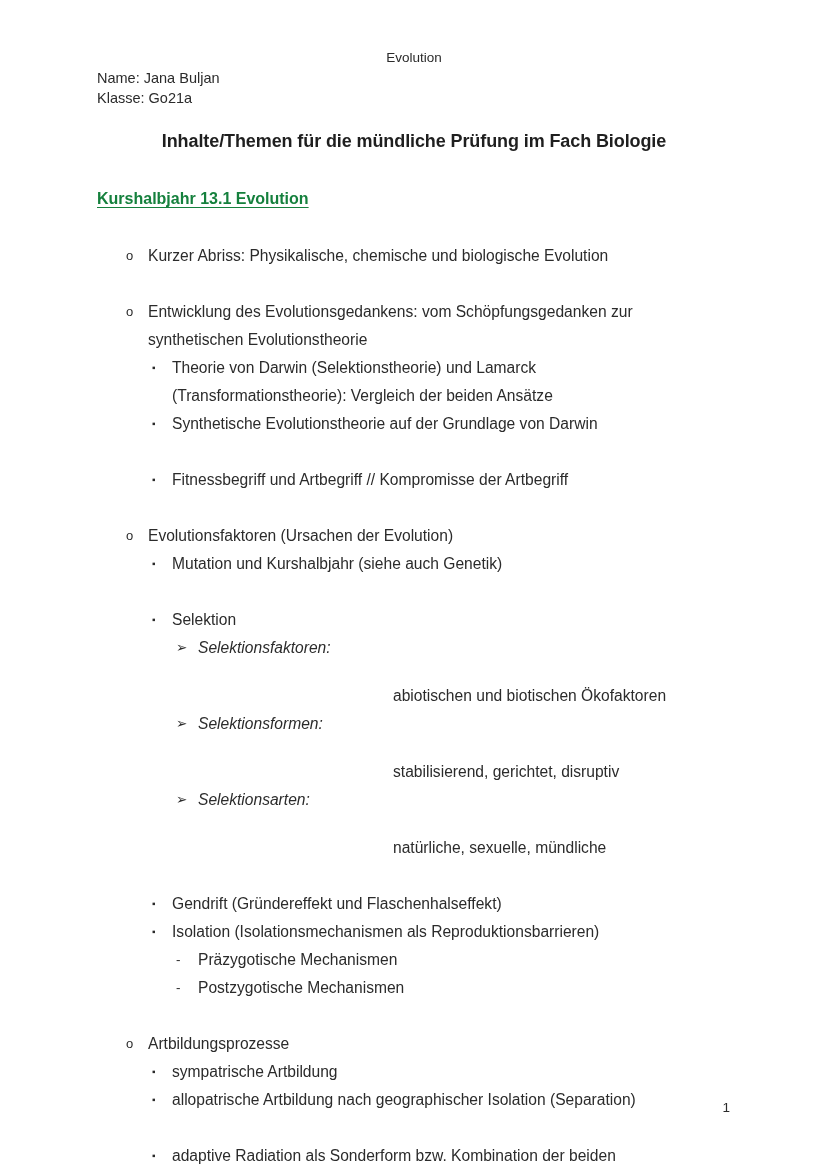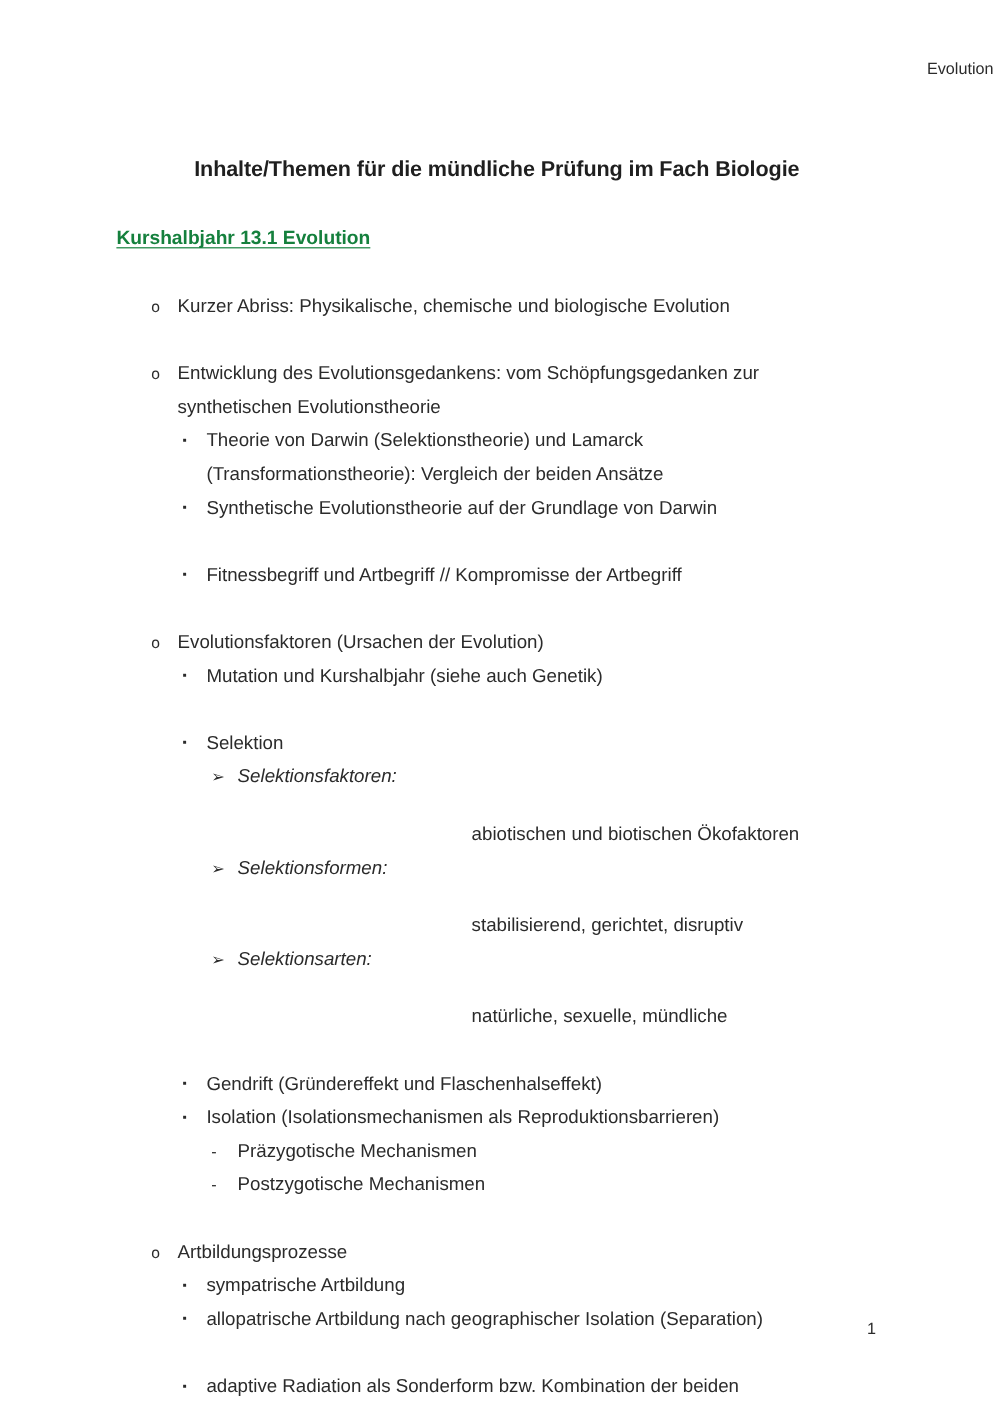--- a/index.html
+++ b/index.html
@@ -16,21 +16,21 @@
     color: #2b2b2b;
     overflow: hidden;
   }
 
   
   .running-head {
     position: absolute;
     top: 48px;
     left: 0;
     width: 828px;
-    text-align: right;
+    text-align: center;
     font-size: 13.5px;
     line-height: 20px;
     color: #2b2b2b;
   }
   .meta {
     position: absolute;
     top: 68px;
     left: 97px;
     font-size: 14.5px;
     line-height: 20px;
@@ -149,20 +149,24 @@
     color: #2b2b2b;
   }
 </style>
 </head>
 <body>
 
 <div class="page">
 
   <div class="running-head">Evolution</div>
 
+  <div class="meta">
+    <div>Name: Jana Buljan</div>
+    <div>Klasse: Go21a</div>
+  </div>
 
   <div class="doc-title">Inhalte/Themen für die mündliche Prüfung im Fach Biologie</div>
 
   <div class="section-title">Kurshalbjahr 13.1 Evolution</div>
 
   <div class="outline">
 
     <div class="item lv1">
       <span class="bullet">o</span>
       <span class="body">Kurzer Abriss: Physikalische, chemische und biologische Evolution</span>

